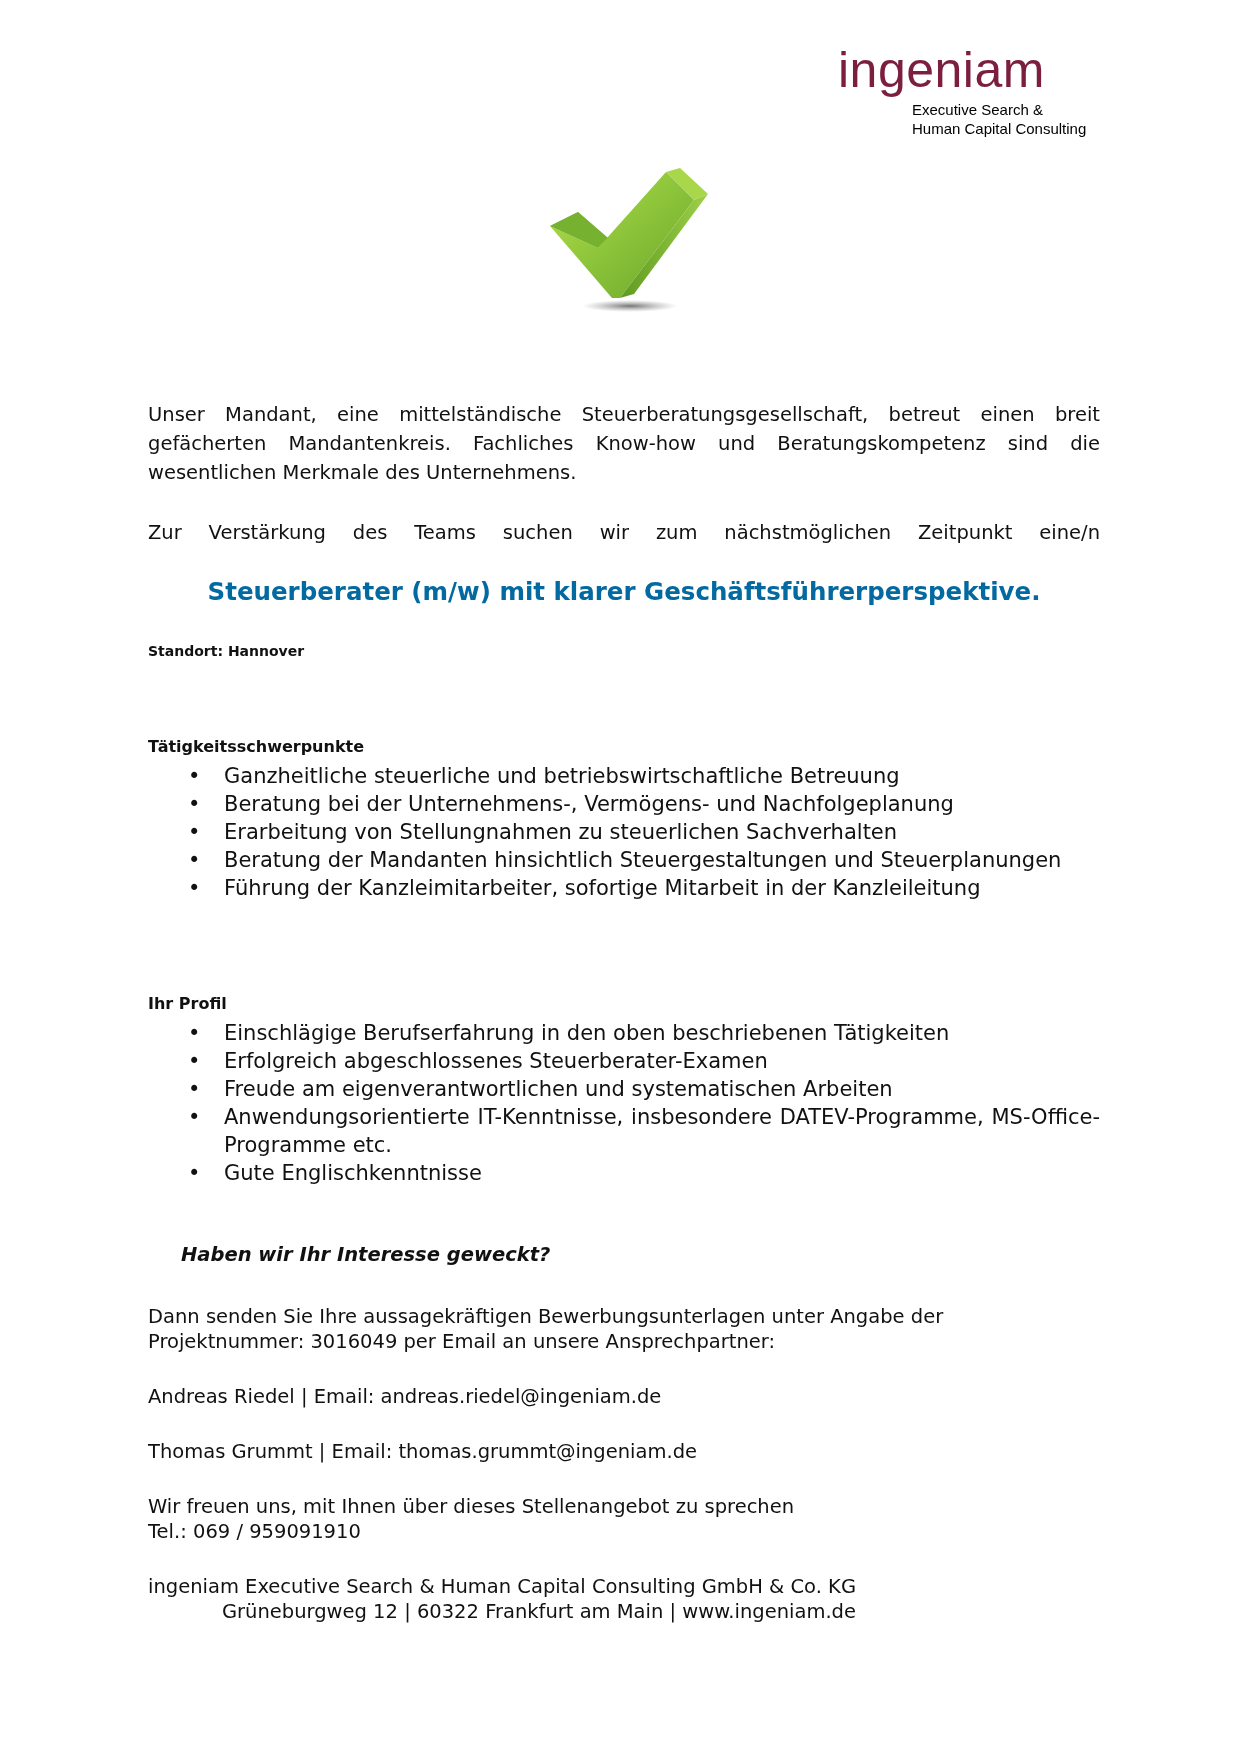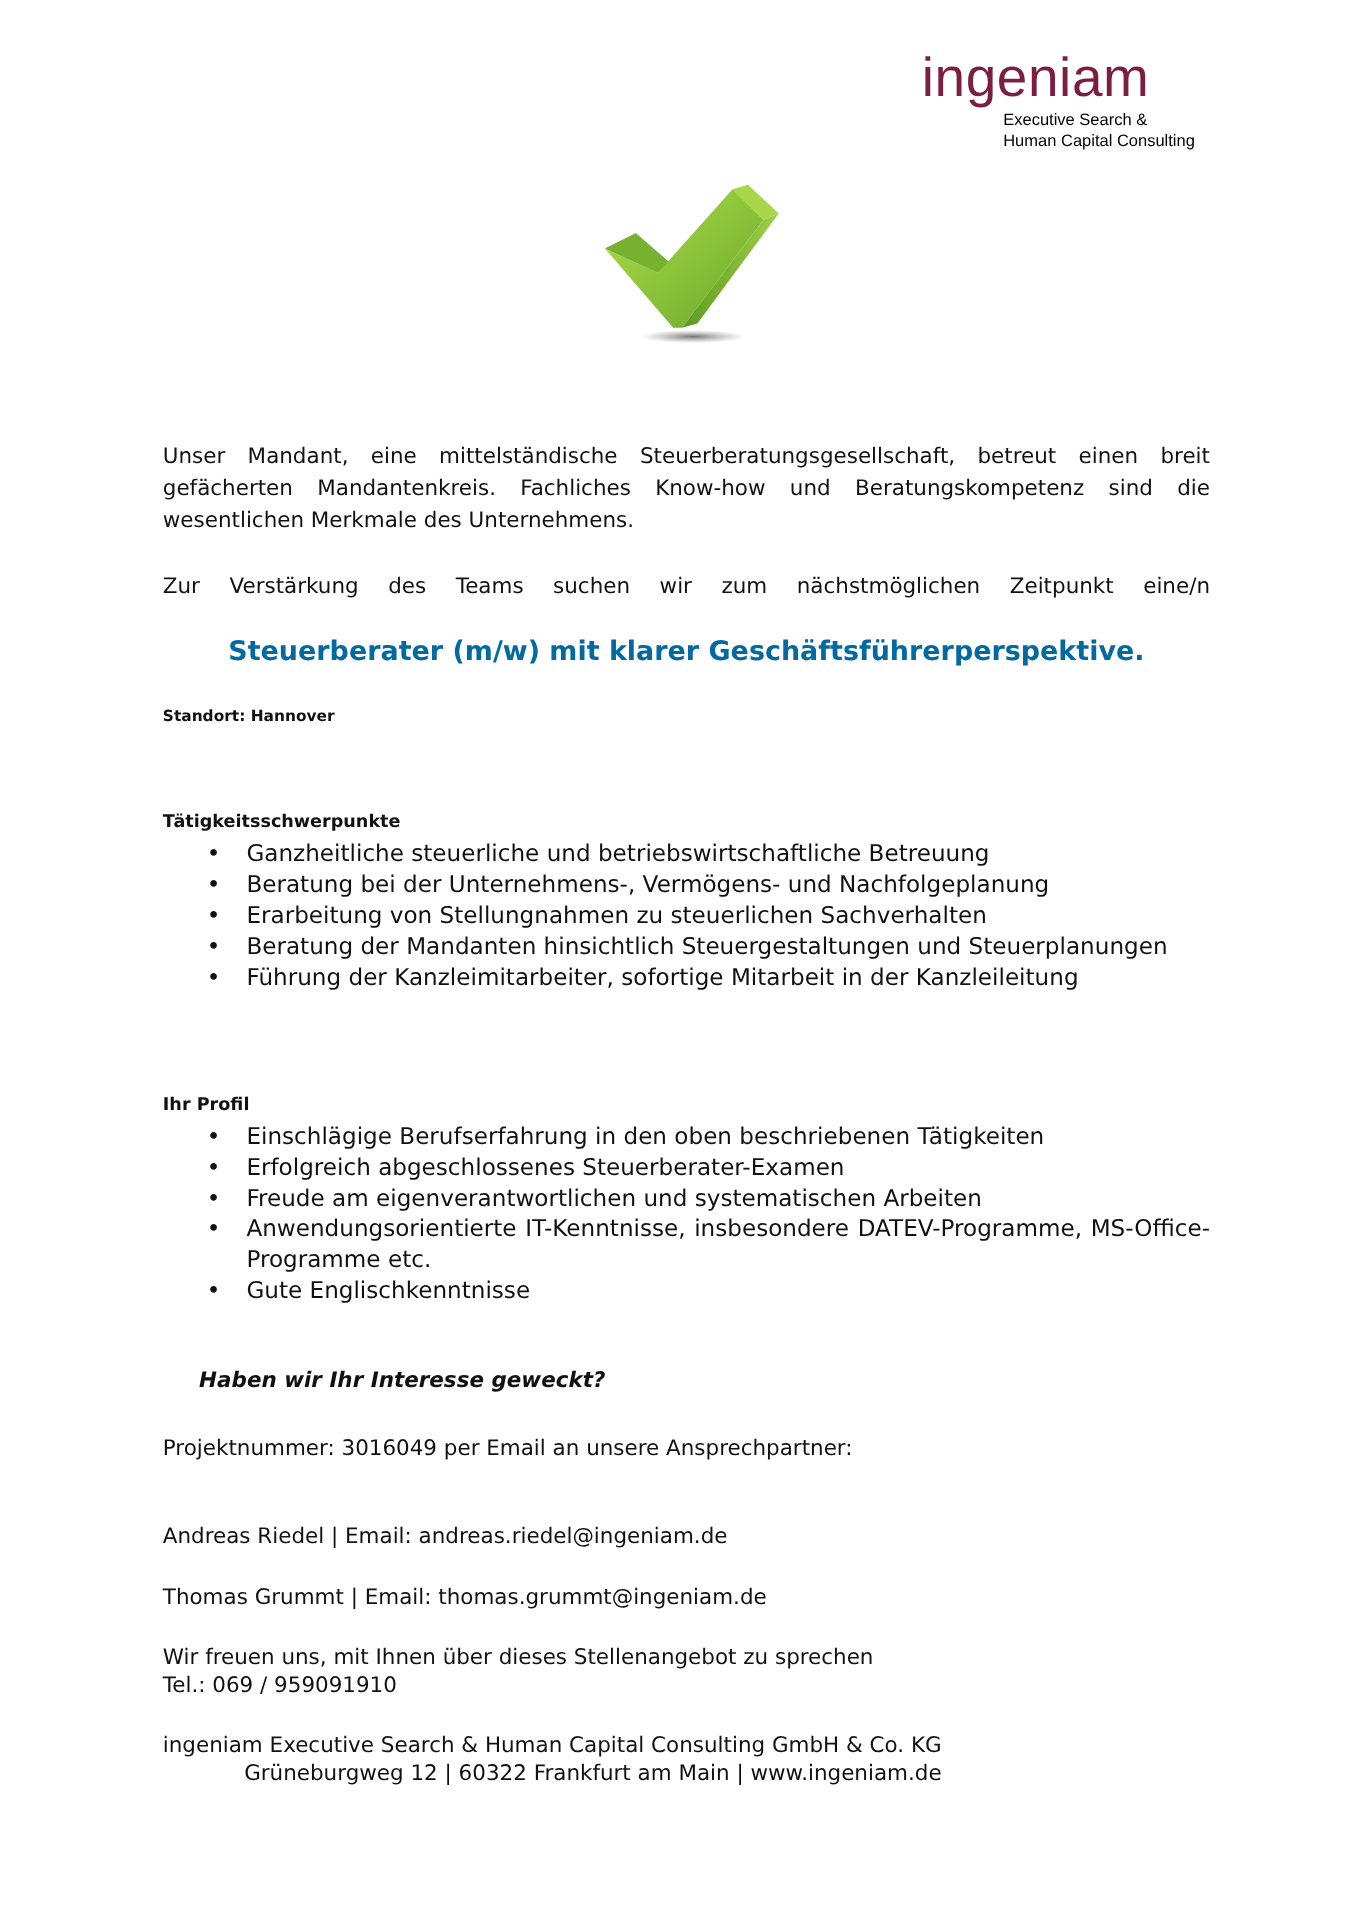--- a/index.html
+++ b/index.html
@@ -88,20 +88,21 @@
 <ul class="list list-profil">
   <li><span class="bul">•</span><span>Einschlägige Berufserfahrung in den oben beschriebenen Tätigkeiten</span></li>
   <li><span class="bul">•</span><span>Erfolgreich abgeschlossenes Steuerberater-Examen</span></li>
   <li><span class="bul">•</span><span>Freude am eigenverantwortlichen und systematischen Arbeiten</span></li>
   <li class="just"><span class="bul">•</span><span>Anwendungsorientierte IT-Kenntnisse, insbesondere DATEV-Programme, MS-Office-Programme etc.</span></li>
   <li><span class="bul">•</span><span>Gute Englischkenntnisse</span></li>
 </ul>
 
 <div class="abs interesse">Haben wir Ihr Interesse geweckt?</div>
 <div class="abs small dann">
+  <div>Dann senden Sie Ihre aussagekräftigen Bewerbungsunterlagen unter Angabe der</div>
   <div>Projektnummer: 3016049 per Email an unsere Ansprechpartner:</div>
 </div>
 <div class="abs small andreas">Andreas Riedel | Email: andreas.riedel@ingeniam.de</div>
 <div class="abs small thomas">Thomas Grummt | Email: thomas.grummt@ingeniam.de</div>
 <div class="abs small freuen">
   <div>Wir freuen uns, mit Ihnen über dieses Stellenangebot zu sprechen</div>
   <div>Tel.: 069 / 959091910</div>
 </div>
 
 <div class="abs small footer">

